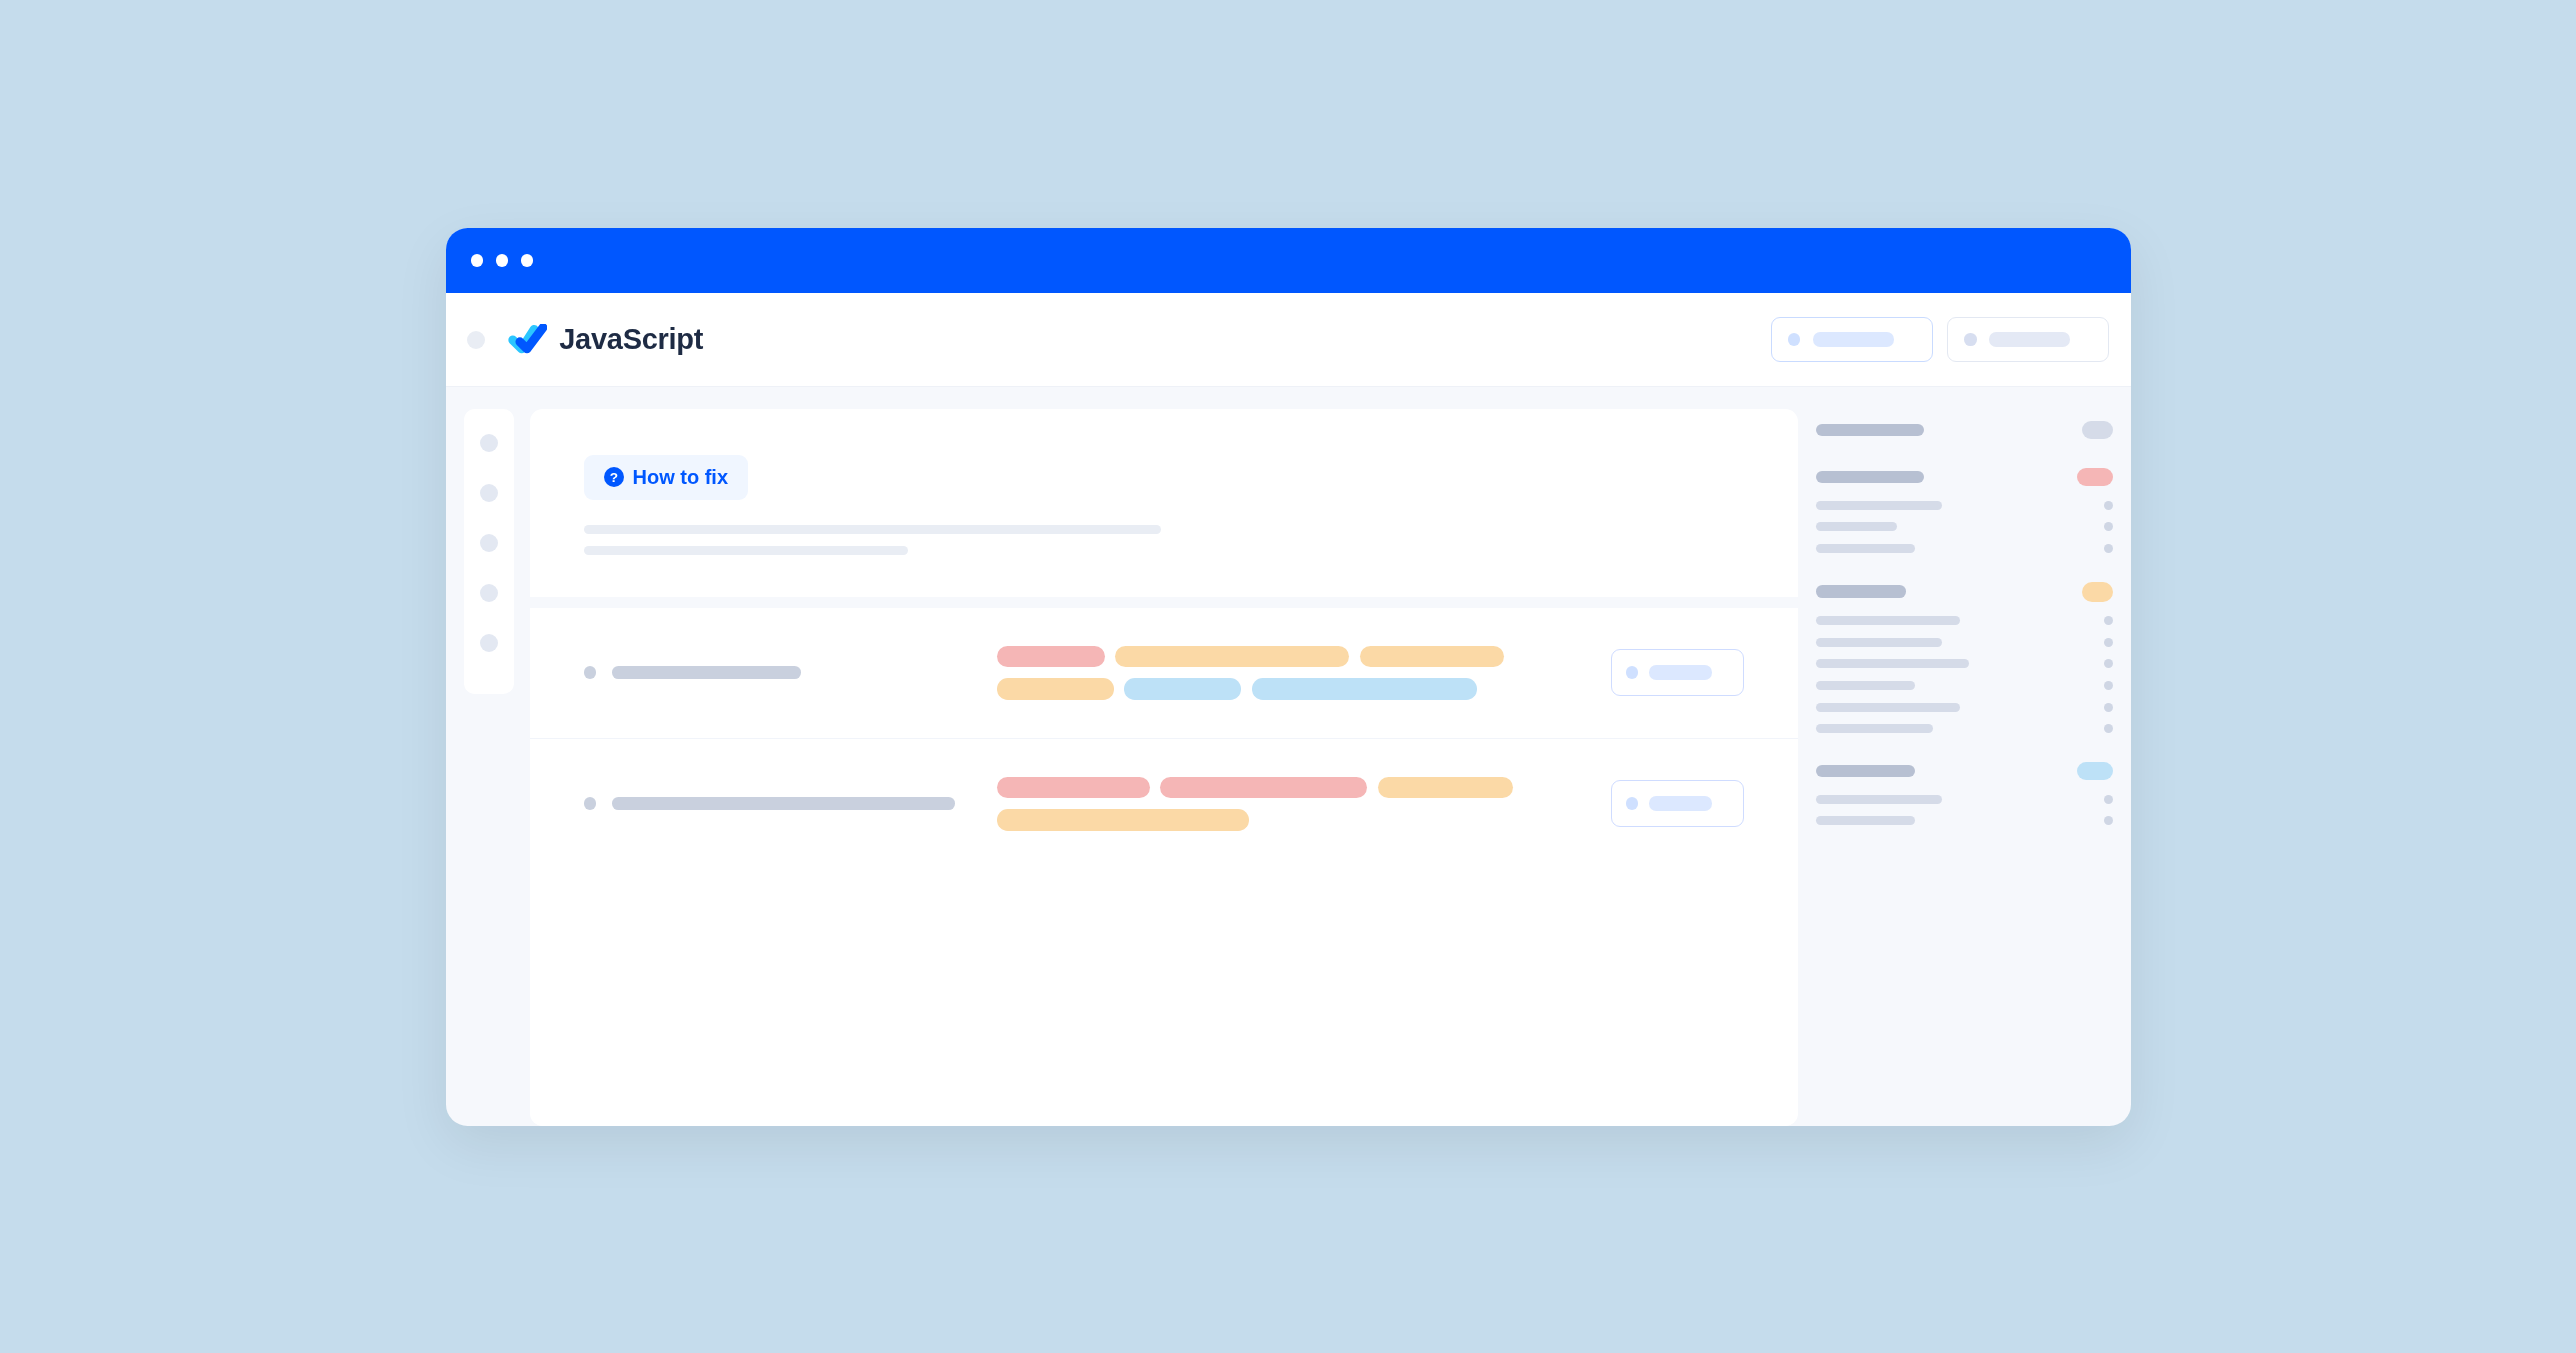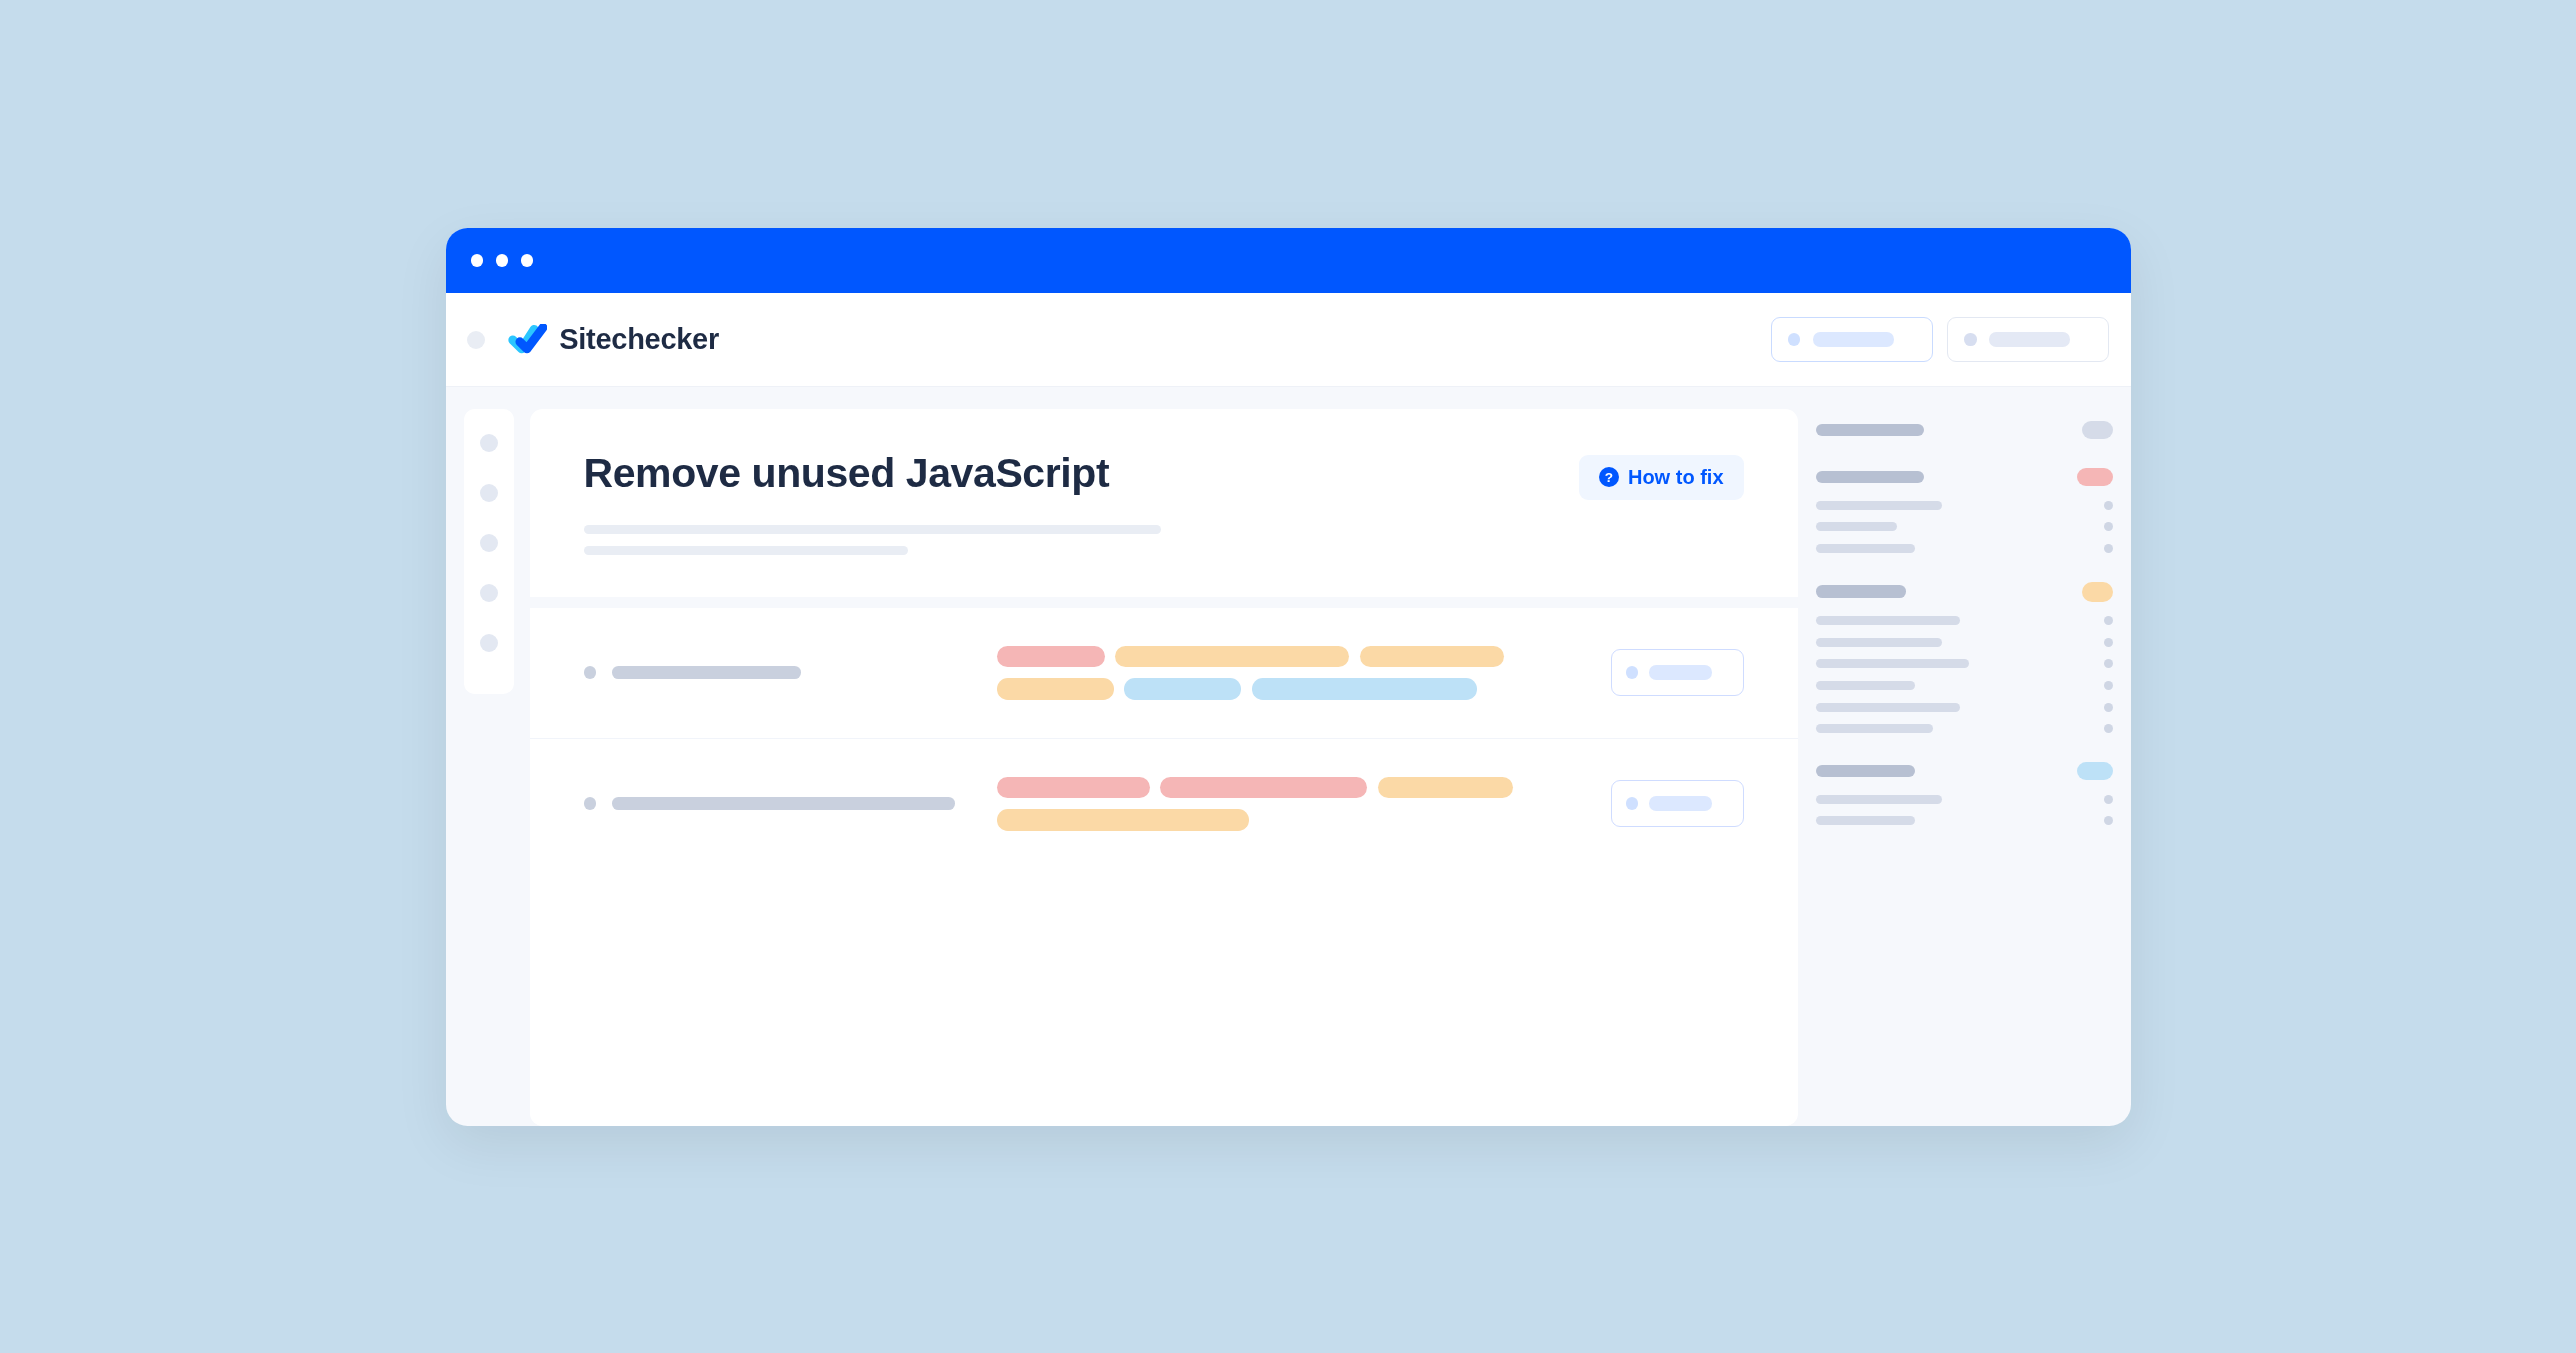--- a/index.html
+++ b/index.html
@@ -270,21 +270,21 @@
     <span class="dot"></span>
   </div>
 
   <div class="topbar">
     <span class="menu-dot"></span>
     <div class="logo">
       <svg width="40" height="32" viewBox="0 0 44 36">
         <path d="M6 18 L16 28 L30 6" fill="none" stroke="#2bc6ff" stroke-width="10" stroke-linecap="round" stroke-linejoin="round"></path>
         <path d="M14 20 L22 28 L40 4" fill="none" stroke="#0057ff" stroke-width="10" stroke-linecap="round" stroke-linejoin="round"></path>
       </svg>
-      <span class="brand">Sitechecker</span>
+      <span class="brand">JavaScript</span>
     </div>
     <div class="topbar-spacer"></div>
     <div class="topbar-btn primary">
       <span class="bdot"></span>
       <span class="bline"></span>
     </div>
     <div class="topbar-btn">
       <span class="bdot"></span>
       <span class="bline"></span>
     </div>
@@ -295,21 +295,20 @@
       <span class="rdot"></span>
       <span class="rdot"></span>
       <span class="rdot"></span>
       <span class="rdot"></span>
       <span class="rdot"></span>
     </div>
 
     <div class="maincol">
       <div class="panel">
         <div class="panel-head">
-          <h1 class="page-title">Remove unused JavaScript</h1>
           <div class="how-to-fix">
             <svg width="20" height="20" viewBox="0 0 22 22" style="font-size:22px">
               <circle cx="11" cy="11" r="11" fill="#0057ff"></circle>
               <text x="11" y="16" text-anchor="middle" fill="#fff" font-size="15" font-weight="700" font-family="Arial">?</text>
             </svg>
             <span>How to fix</span>
           </div>
         </div>
         <div class="sub-skel">
           <div class="line l1"></div>

